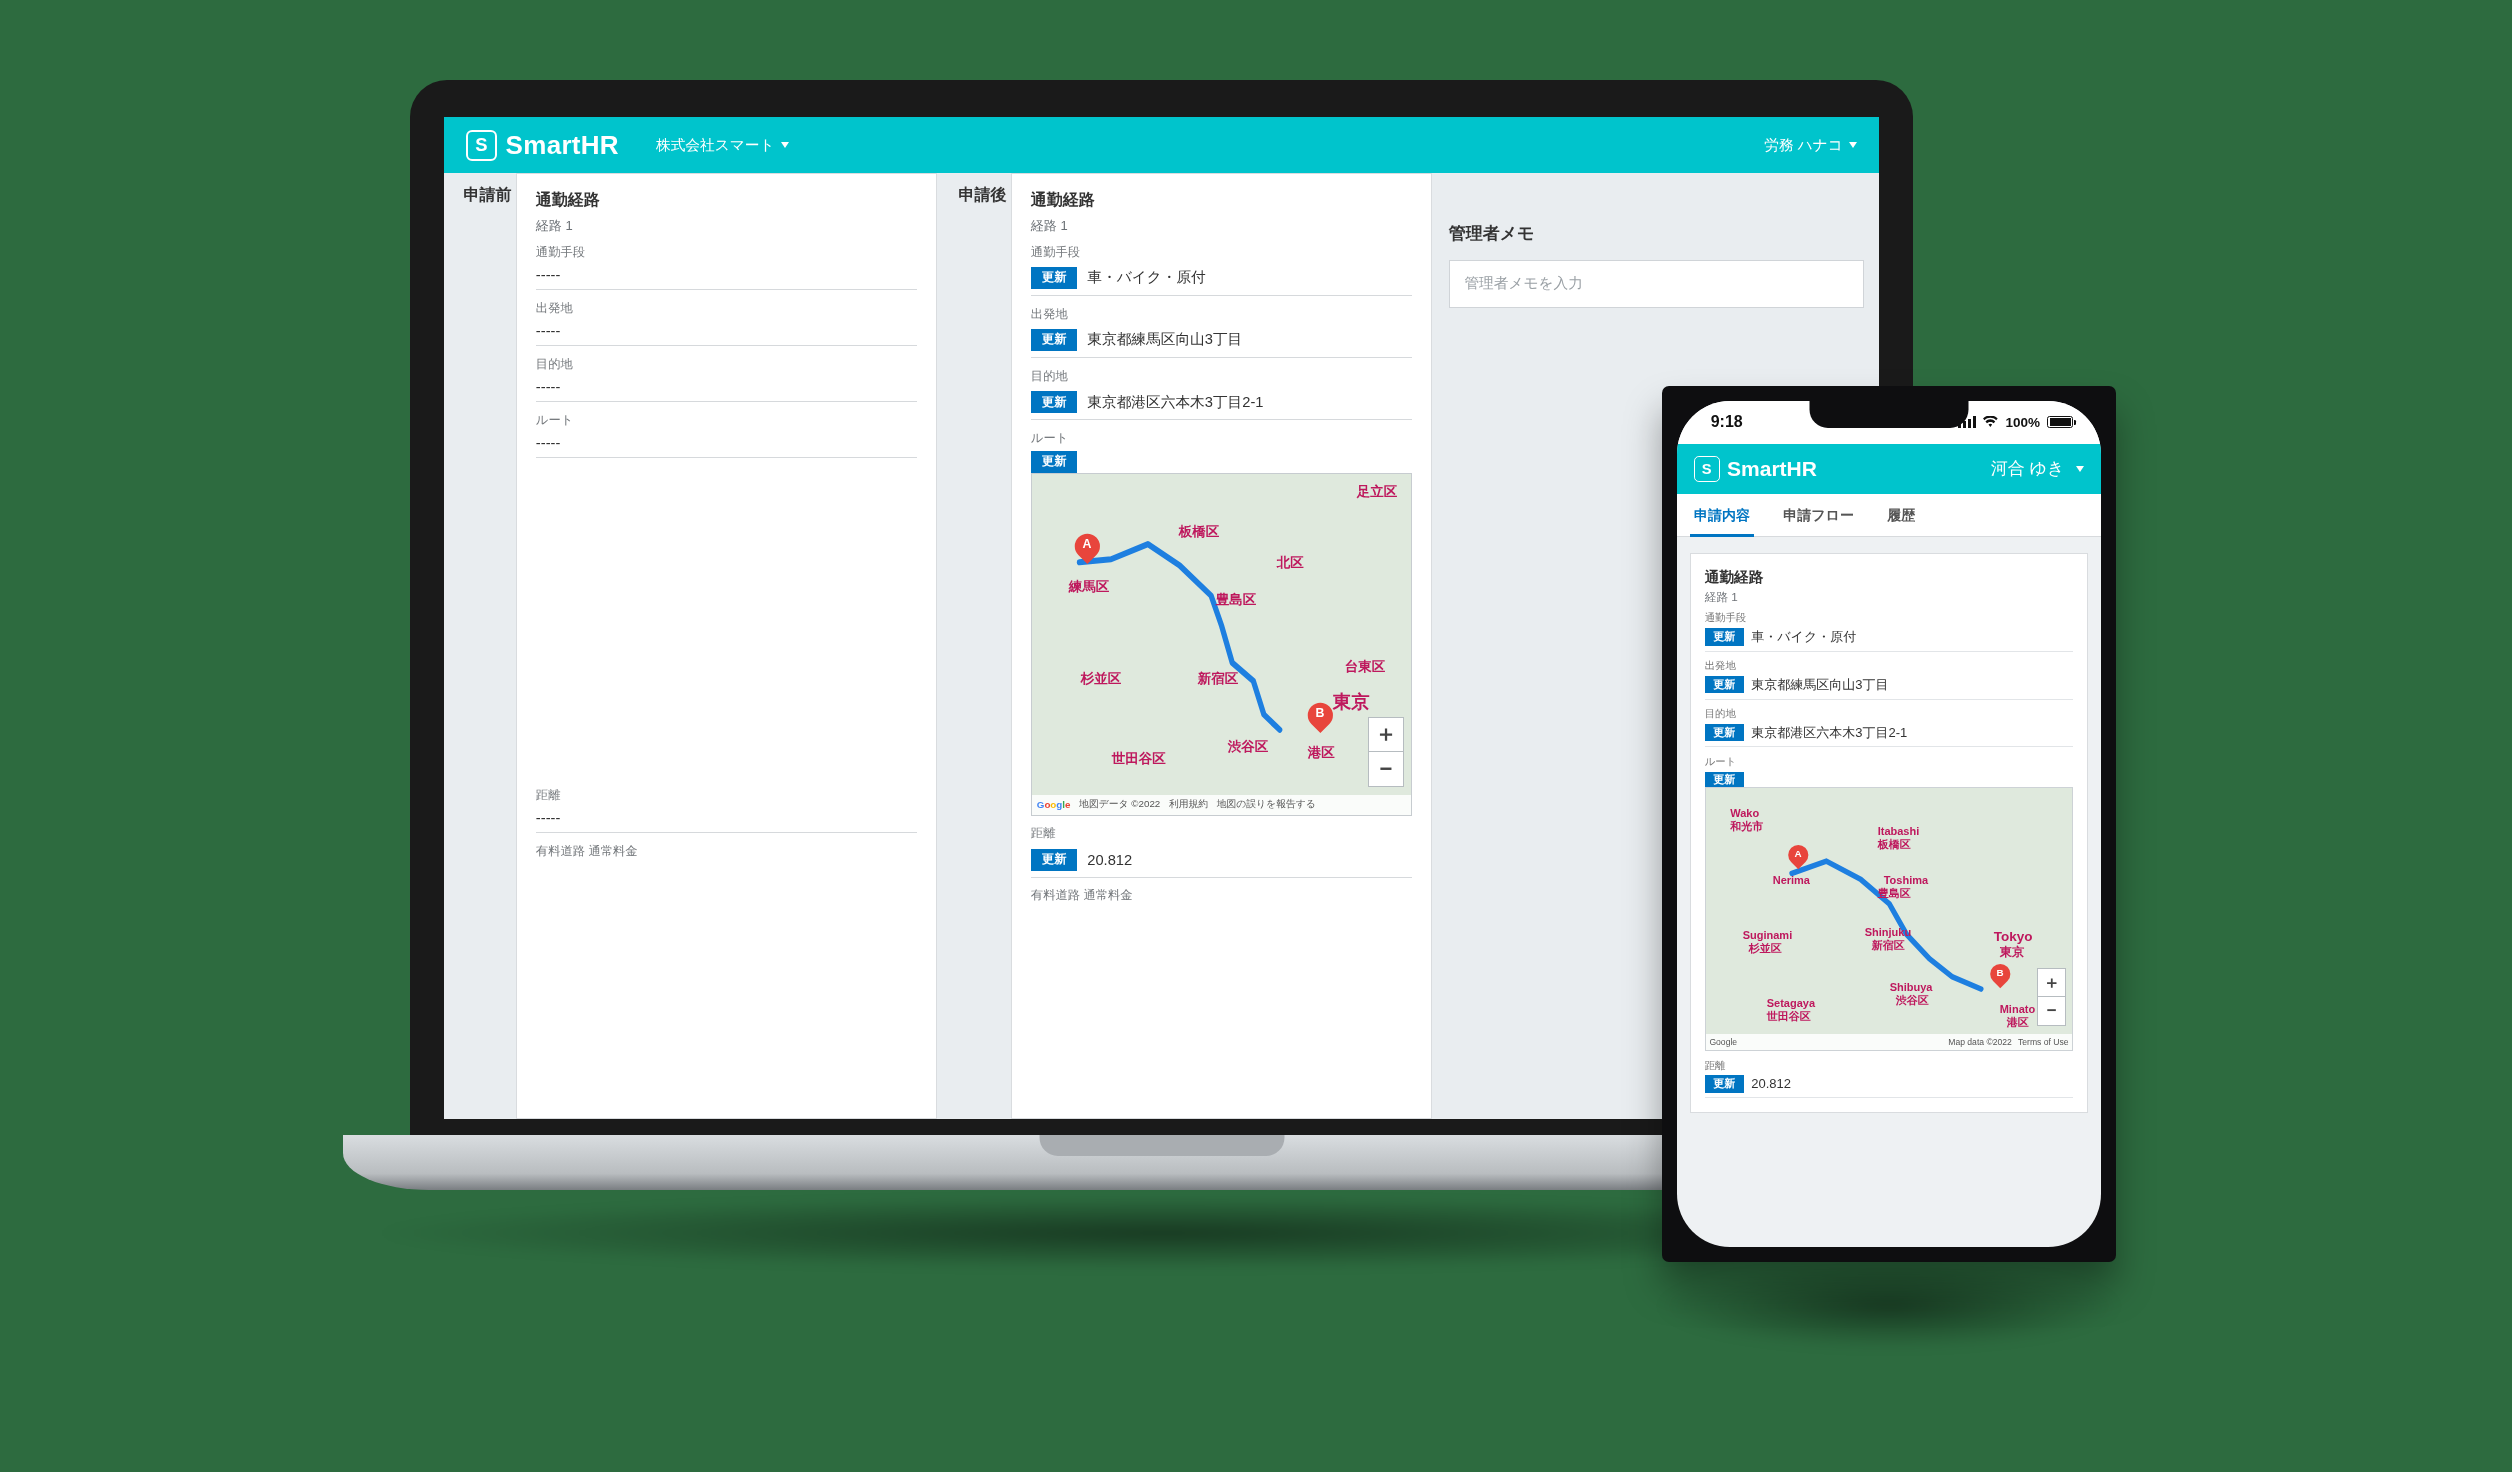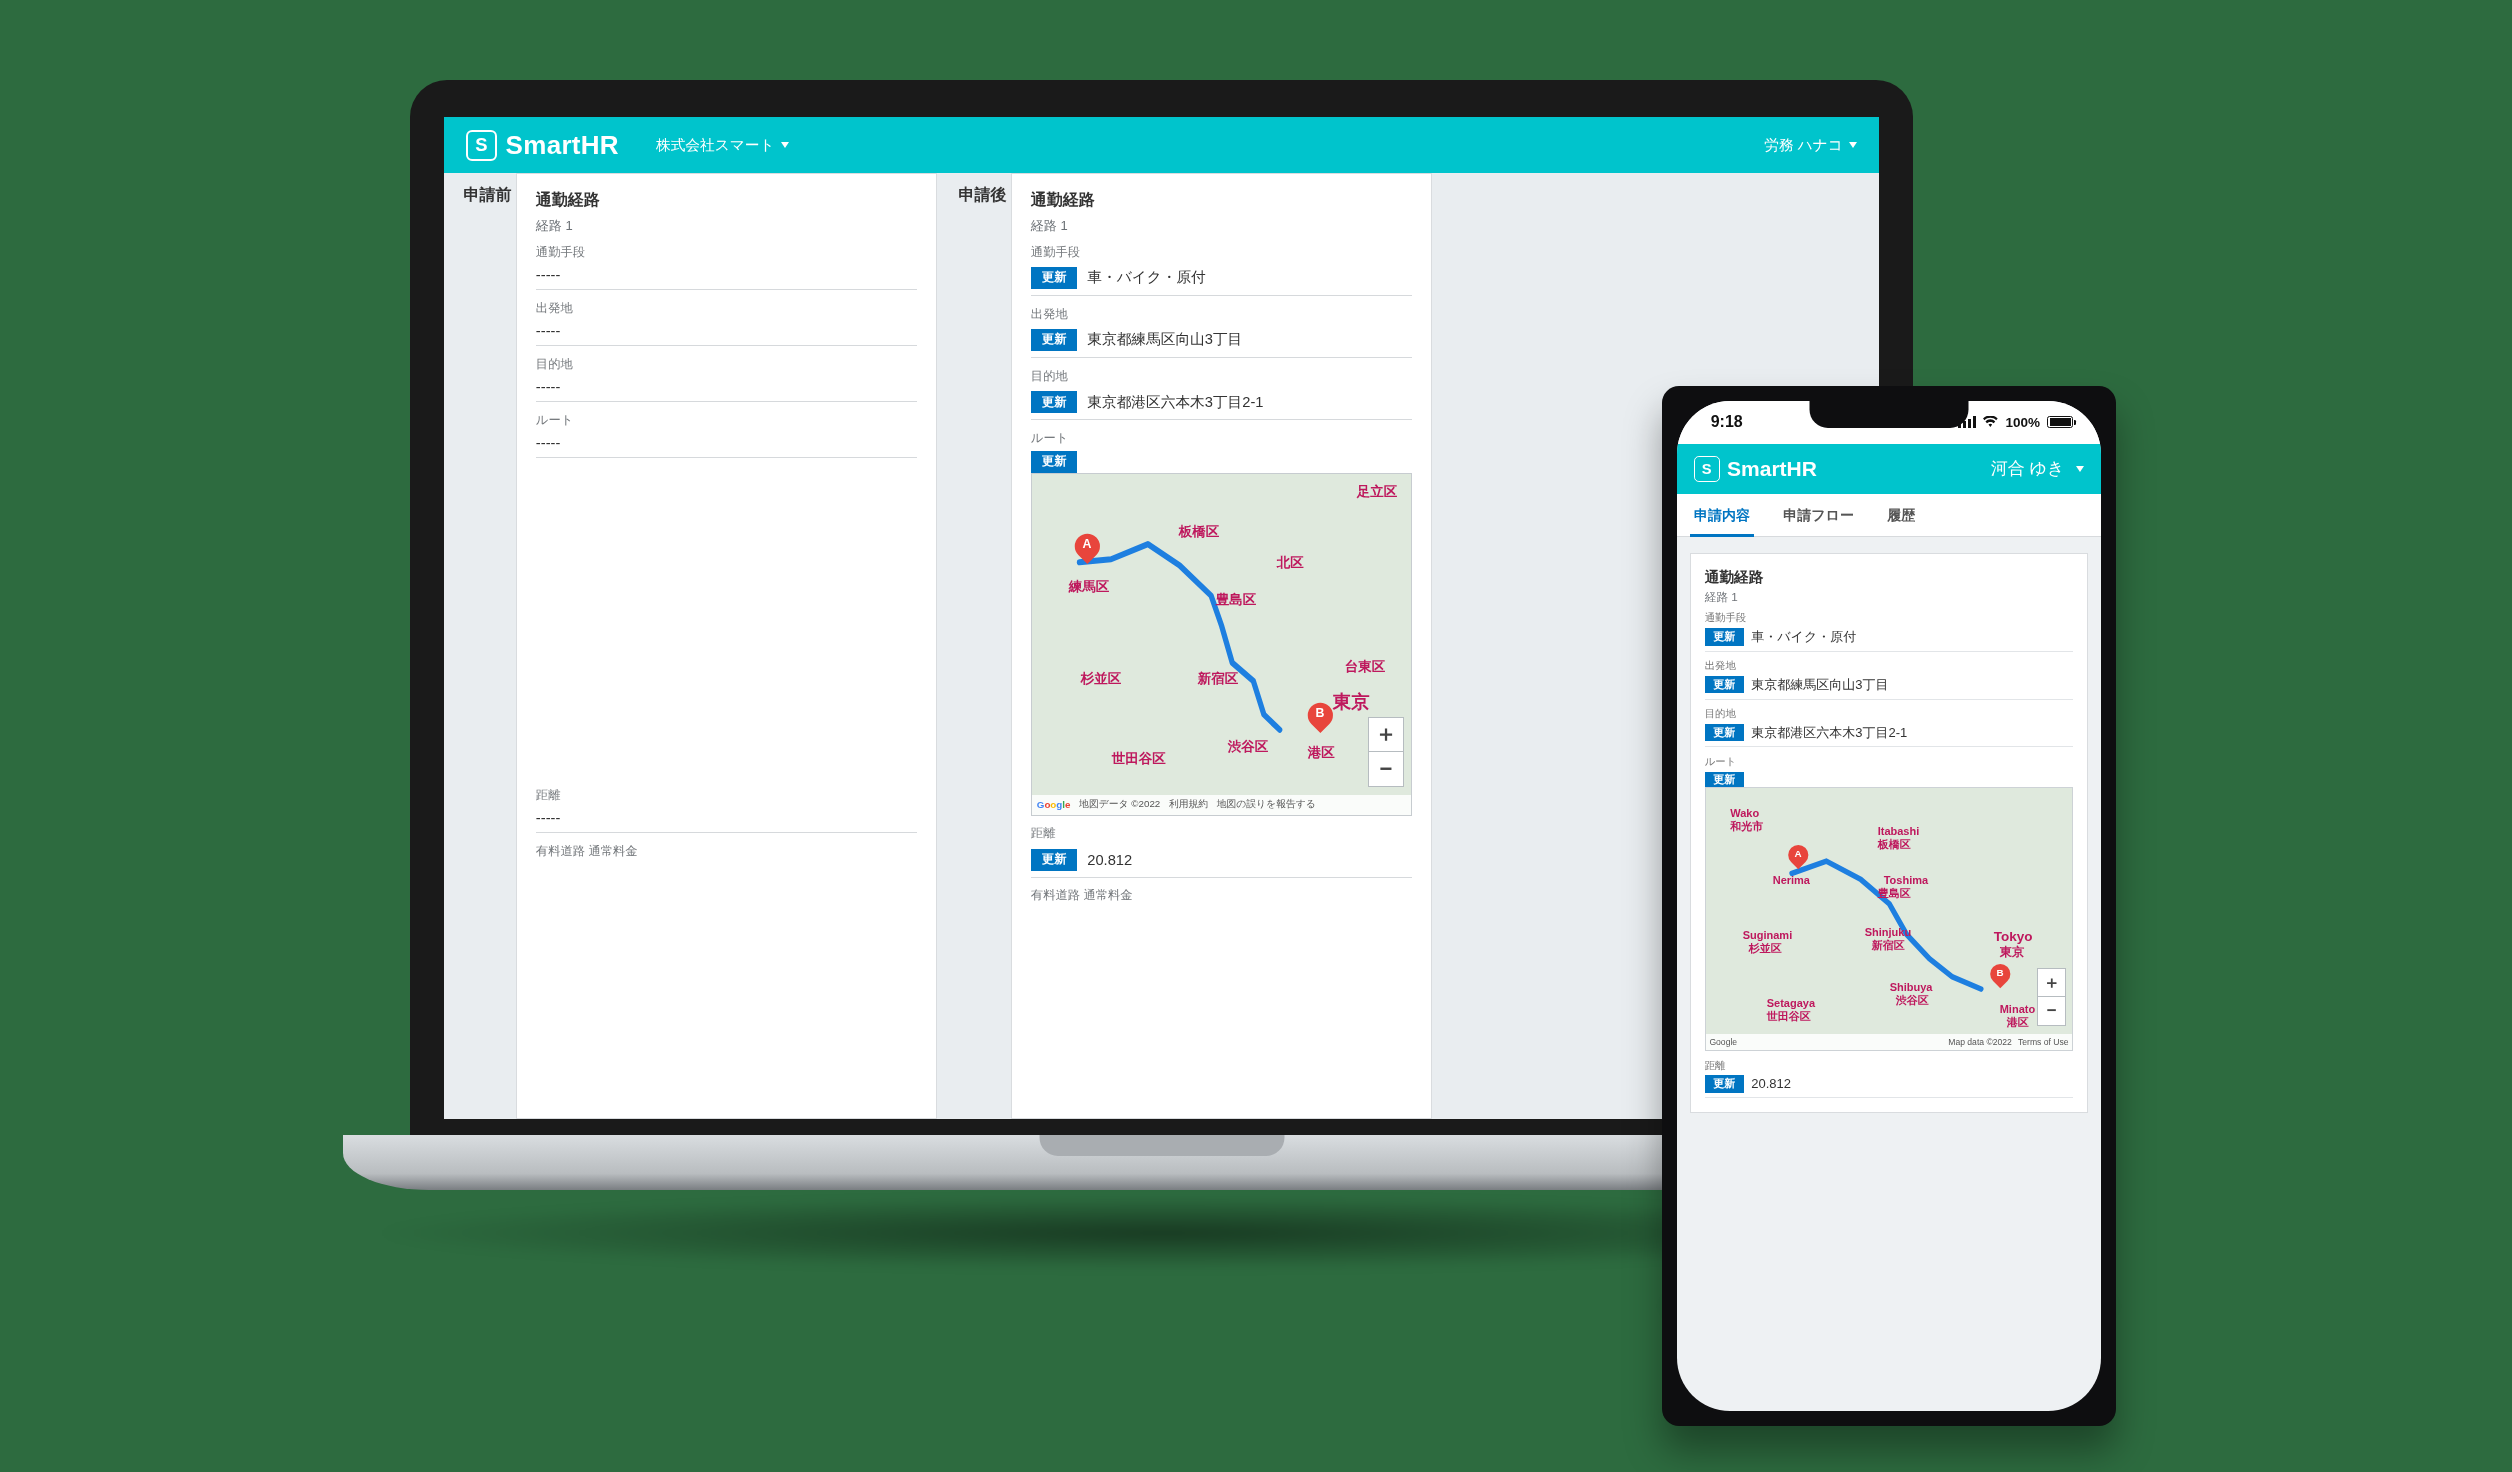--- a/index.html
+++ b/index.html
@@ -165,23 +165,23 @@
   .phone-shadow{
     position:absolute;
     left:1656px; top:1263px;
     width:466px; height:86px;
     background: radial-gradient(ellipse at center, rgba(0,0,0,0.45) 0%, rgba(0,0,0,0) 70%);
     filter: blur(6.1px);
   }
   .phone{
     position:absolute;
     left:1662px; top:386px;
-    width:454px; height:1040px;
+    width:454px; height:876px;
     background:#0e0e10;
-    border-radius:17px;
+    border-radius:7px;
     padding:14.7px;
     box-shadow: 0 24.5px 37px rgba(0,0,0,0.35);
   }
   .phone-screen{
     width:100%; height:100%;
     background:#eef1f3;
     border-radius:53px;
     overflow:hidden;
     position:relative;
     font-size:13px;
@@ -371,20 +371,24 @@
                 <span class="badge-update">更新</span>
                 <span>20.812</span>
               </div>
             </div>
             <div class="field">
               <div class="label">有料道路 通常料金</div>
             </div>
           </div>
         </div>
 
+        <div class="dk-col-right memo-card">
+          <h3>管理者メモ</h3>
+          <div class="memo-input"><span>管理者メモを入力</span></div>
+        </div>
 
       </div>
     </div>
   </div>
   <div class="laptop-base">
     <div class="laptop-base-notch"></div>
   </div>
 </div>
 
 <div class="phone-shadow"></div>

